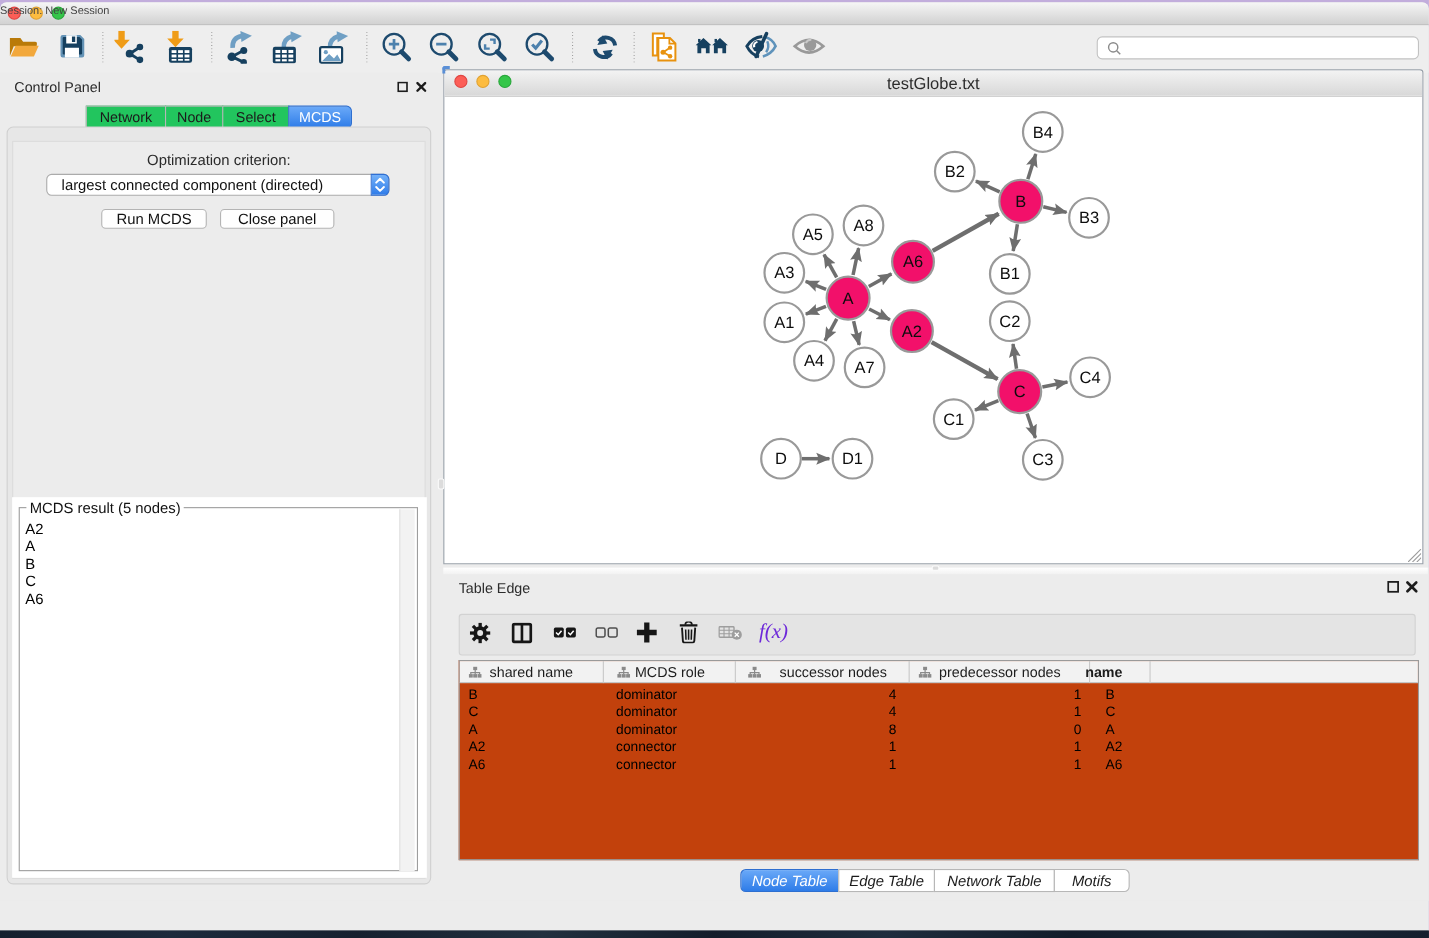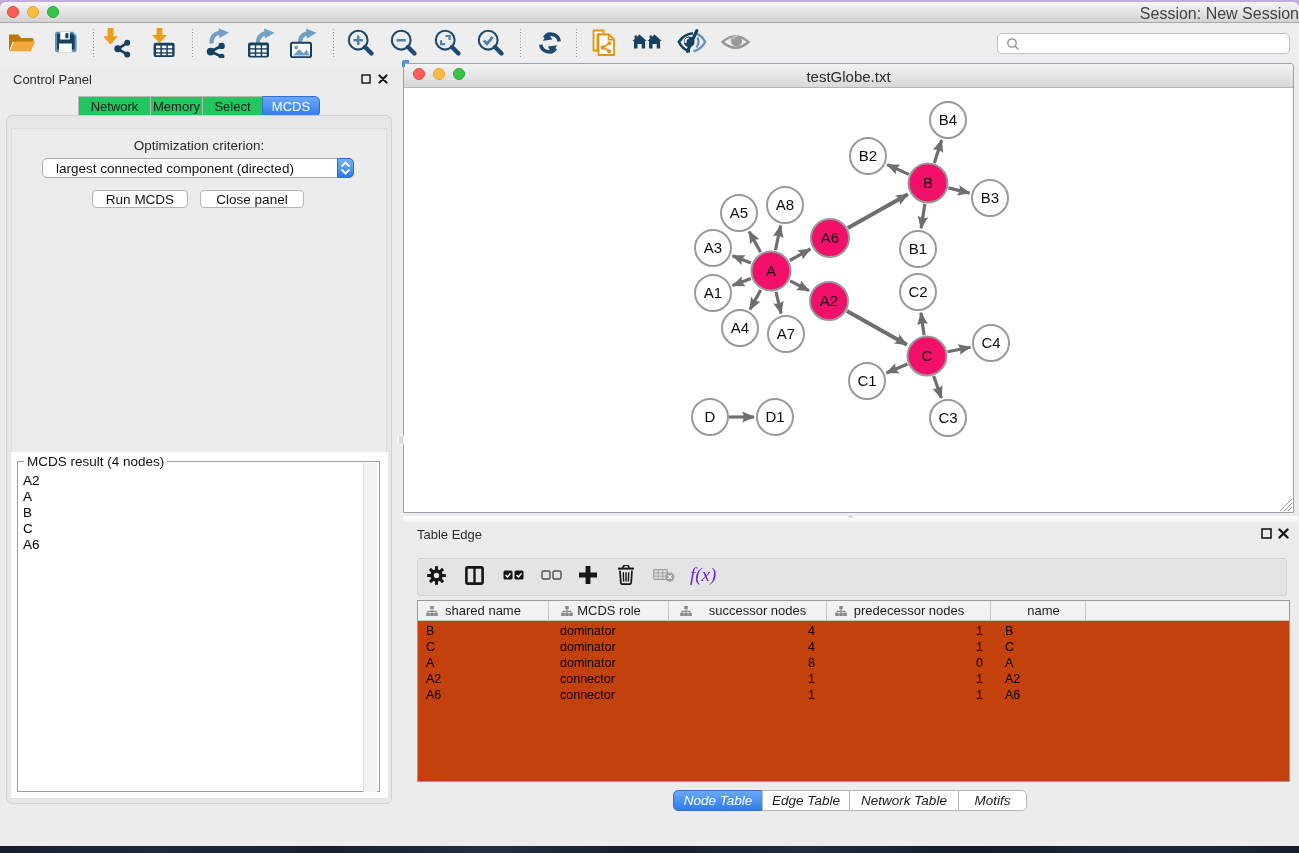--- a/index.html
+++ b/index.html
@@ -8,22 +8,22 @@
 #deskbottom { position:absolute; left:0; top:846px; width:1299px; height:7px;
   background:#1a2433;
   background-image:linear-gradient(90deg,#151f2e 0%,#1d2a3c 12%,#16202f 25%,#22303f 38%,#141d2b 50%,#1f2d3e 62%,#121c2a 75%,#1c2939 88%,#151f2e 100%);
 }
 #win { position:absolute; left:0; top:2px; width:1299px; height:845px; background:#ececec;
   border-radius:6px 6px 0 0; overflow:hidden; }
 
 #titlebar { position:absolute; left:0; top:0; width:100%; height:21px;
   background:linear-gradient(#f6f6f6,#dcdcdc 70%,#d2d2d2); border-bottom:1px solid #a9a9a9;
   border-radius:6px 6px 0 0; }
-#titlebar .title { position:absolute; left:0; right:0; top:3px; text-align:right;
-  font-size:16px; color:#434343; }
+#titlebar .title { position:absolute; left:0; right:0; top:3px; text-align:left;
+  font-size:10px; color:#434343; }
 .tl { position:absolute; top:4px; width:12px; height:12px; border-radius:50%; }
 
 #toolbar { position:absolute; left:0; top:22px; width:100%; height:42px; background:#eeeeee; }
 .tbi { position:absolute; top:4px; }
 .tbsep { position:absolute; top:5px; width:1px; height:28px;
   background-image:linear-gradient(#969696 1px, transparent 1px); background-size:1px 3px; }
 #searchbox { position:absolute; left:997px; top:9px; width:293px; height:21px; background:#fff;
   border:1px solid #c2c2c2; border-radius:5px; }
 
 #statusbar { position:absolute; left:0; top:862px; width:100%; height:30px; background:#737373;
@@ -273,41 +273,41 @@
   <div id="cpanel">
     <div class="hdr">Control Panel</div>
     <svg width="10" height="10" style="position:absolute;left:361px;top:8px" viewBox="0 0 10 10">
         <rect x="1" y="1" width="8" height="8" fill="none" stroke="#1c1c1c" stroke-width="1.5"></rect>
       </svg>
     <svg width="10" height="10" style="position:absolute;left:378px;top:8px" viewBox="0 0 10 10">
         <path d="M1.5 1.5 L8.5 8.5 M8.5 1.5 L1.5 8.5" stroke="#1c1c1c" stroke-width="2.2" stroke-linecap="round"></path>
       </svg>
     <div class="tabs">
       <div class="tab" style="left:78px; width:73px;">Network</div>
-      <div class="tab" style="left:150px; width:53px;">Memory</div>
+      <div class="tab" style="left:150px; width:53px;">Node</div>
       <div class="tab" style="left:202px; width:61px;">Select</div>
       <div class="tab sel" style="left:262px; width:58px; border-radius:0 5px 5px 0;">MCDS</div>
     </div>
     <div id="cbody">
       <div id="cinner"></div>
     </div>
     <div id="dropdown">largest connected component (directed)
       <div id="ddbtn">
           <svg width="11" height="14" viewBox="0 0 11 14" style="position:absolute;left:2px;top:2px">
         <path d="M2 5 L5.5 1.5 L9 5" fill="none" stroke="#fff" stroke-width="1.8" stroke-linecap="round" stroke-linejoin="round"></path>
         <path d="M2 9 L5.5 12.5 L9 9" fill="none" stroke="#fff" stroke-width="1.8" stroke-linecap="round" stroke-linejoin="round"></path>
       </svg>
         </div>
     </div>
     <div id="optlabel">Optimization criterion:</div>
     <div class="btn" style="left:92px; width:96px;">Run MCDS</div>
     <div class="btn" style="left:200px; width:104px;">Close panel</div>
     <div id="resultbox">
       <div id="fieldset">
-        <div id="legend">MCDS result (4 nodes)</div>
+        <div id="legend">MCDS result (5 nodes)</div>
         <div id="mlist">A2<br>A<br>B<br>C<br>A6</div>
         <div id="rscroll"></div>
       </div>
     </div>
   </div>
   <div id="netwin">
     <div id="nettitle">
       <span class="tl2" style="left:9px; background:#fc5e57; border:1px solid #df4643;"></span>
       <span class="tl2" style="left:29px; background:#fdbc40; border:1px solid #e0a233;"></span>
       <span class="tl2" style="left:49px; background:#35c649; border:1px solid #2aa73c;"></span>
@@ -468,21 +468,21 @@
       </svg>
 
       <div style="position:absolute;left:272px;top:5px;font-family:'Liberation Serif',serif;font-style:italic;font-size:19px;color:#6d28d9;">f(x)</div>
     </div>
     <div id="ttable">
       <div id="thead">
         <div class="thcell" style="left:0px; width:131px;">shared name</div>
         <div class="thcell" style="left:132px; width:119px;">MCDS role</div>
         <div class="thcell" style="left:252px; width:157px;padding-left:19px;">successor nodes</div>
         <div class="thcell" style="left:410px; width:163px;">predecessor nodes</div>
-        <div class="thcell" style="left:584px; width:84px;">name</div>
+        <div class="thcell" style="left:544px; width:84px;font-weight:bold;">name</div>
         <svg class="hico" style="left:8px;" width="12" height="11" viewBox="0 0 12 11">
             <g fill="#8a8a8a">
               <rect x="4.2" y="0" width="3.6" height="3.2"></rect>
               <rect x="0.2" y="6.8" width="3.6" height="3.2"></rect>
               <rect x="4.2" y="6.8" width="3.6" height="3.2"></rect>
               <rect x="8.2" y="6.8" width="3.6" height="3.2"></rect>
             </g>
             <path d="M6 3.2 v3.6 M2 6.8 v-1.4 h8 v1.4" fill="none" stroke="#8a8a8a" stroke-width="1.1"></path>
           </svg>
         <svg class="hico" style="left:143px;" width="12" height="11" viewBox="0 0 12 11">

